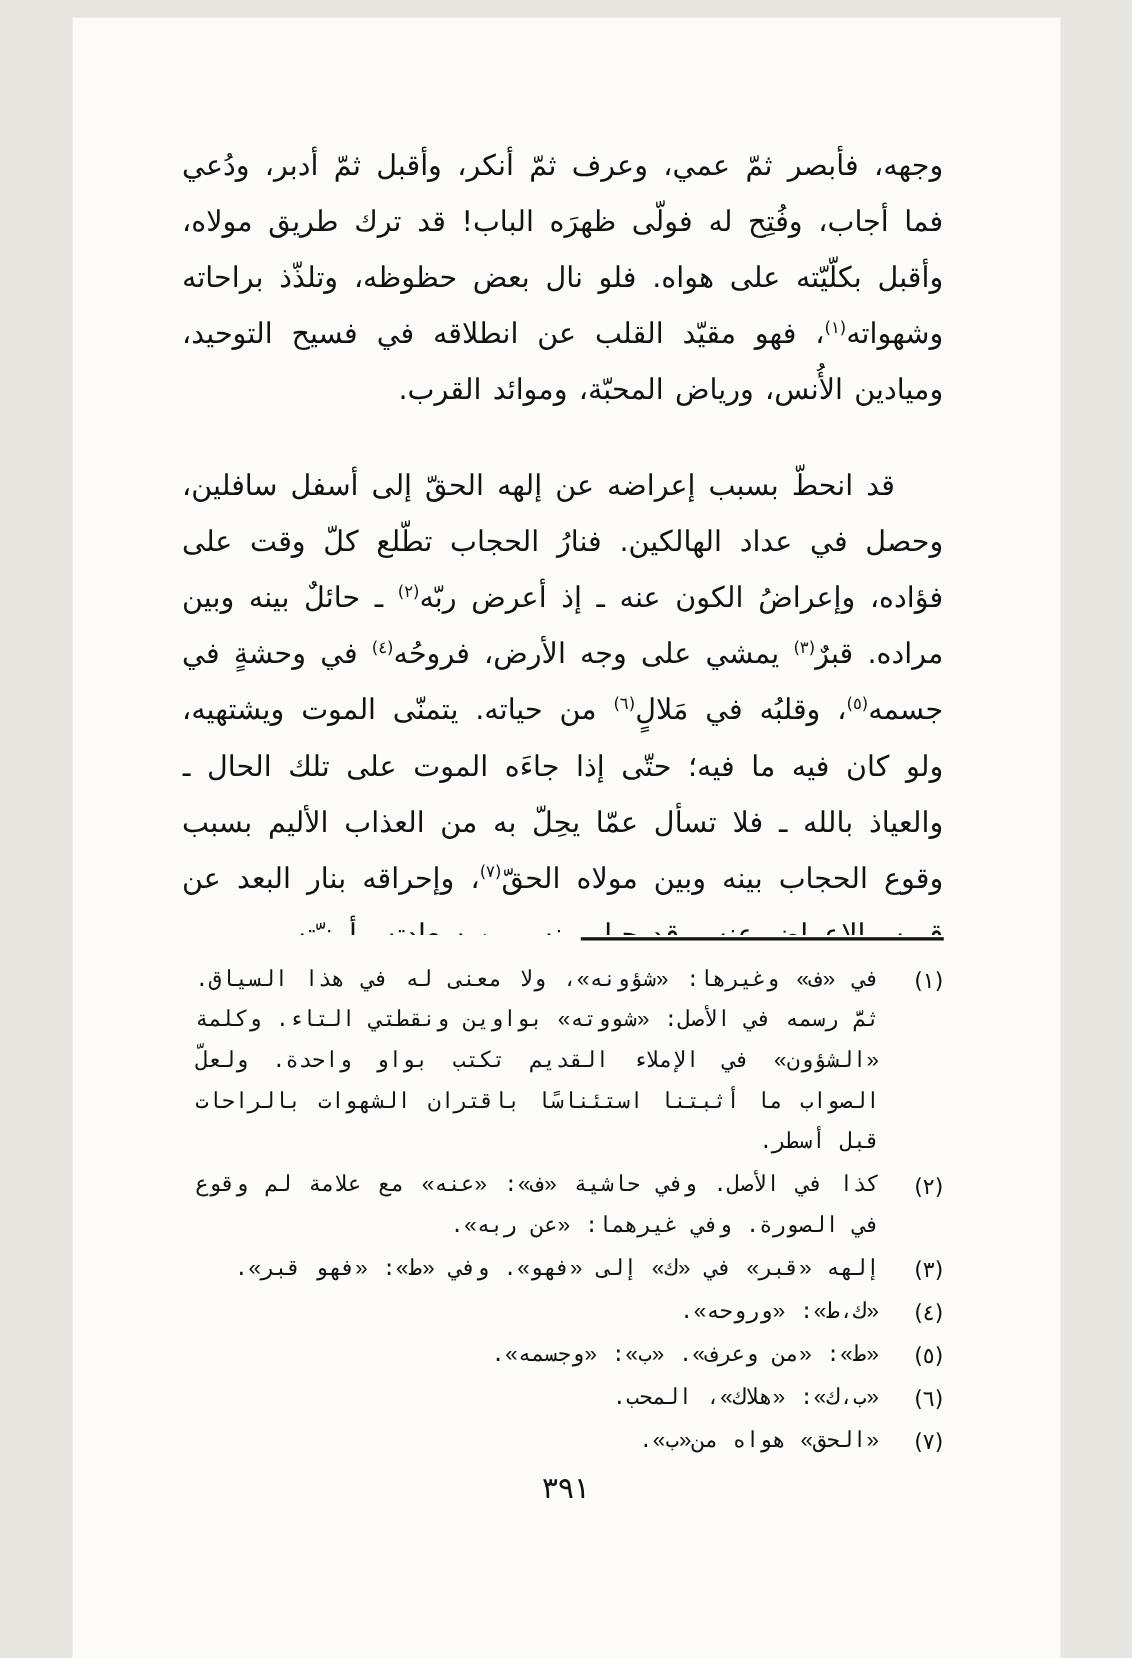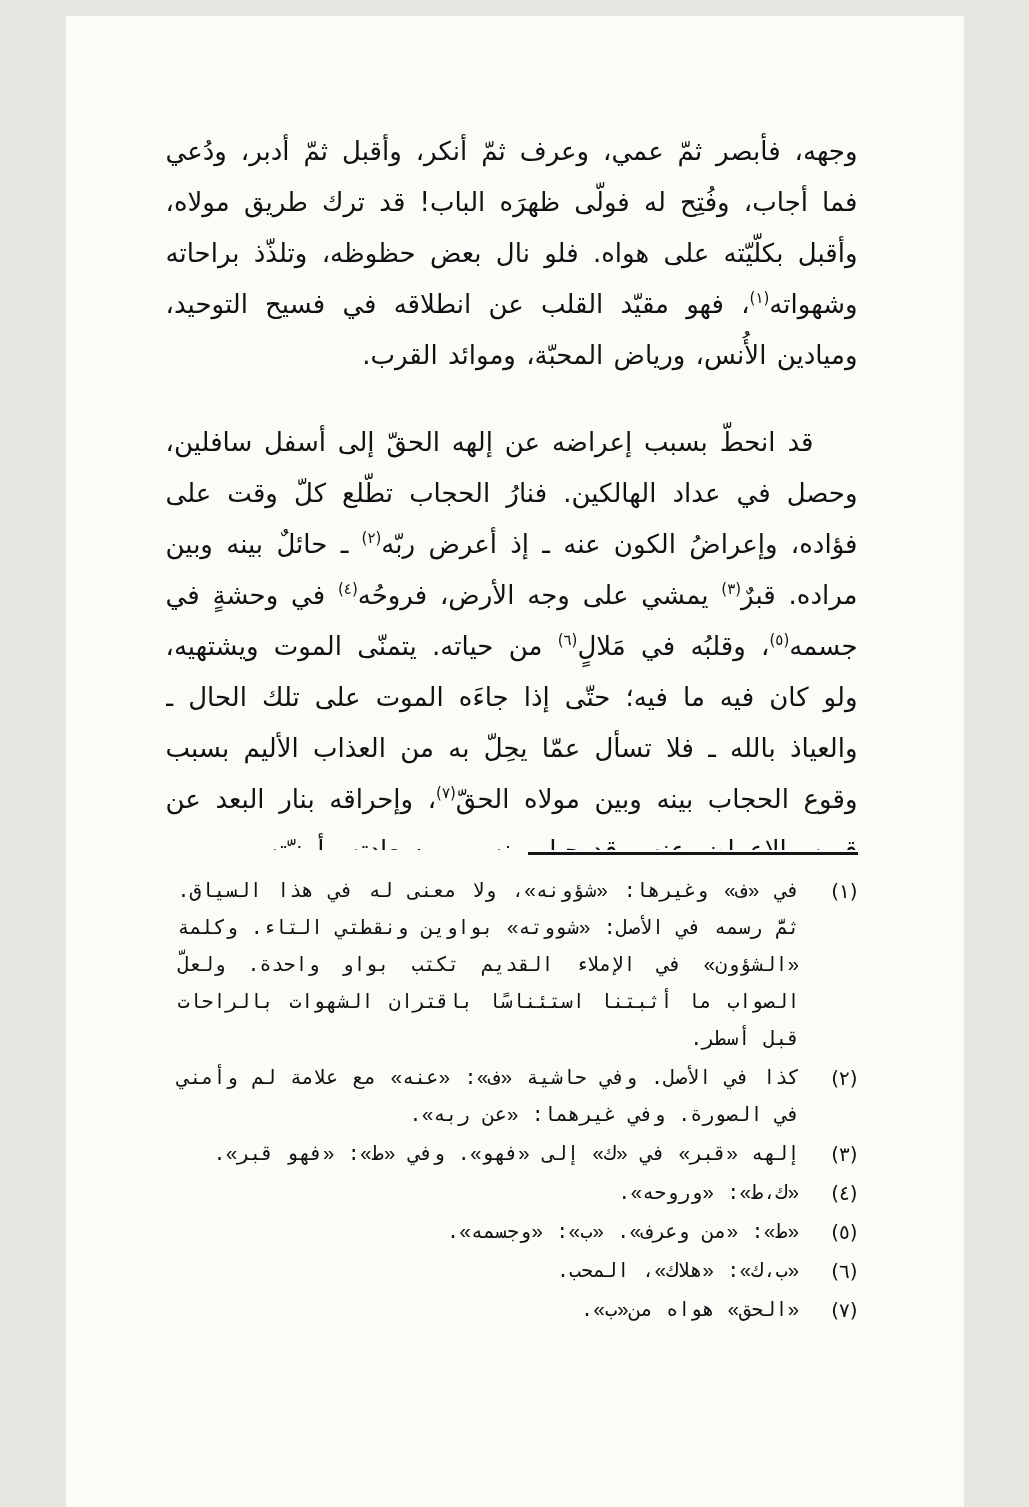--- a/index.html
+++ b/index.html
@@ -99,21 +99,21 @@
 
     <div class="separator"></div>
 
     <div class="footnote">
       <span class="fn-num">(١)</span>
       <span class="fn-text">في «ف» وغيرها: «شؤونه»، ولا معنى له في هذا السياق. ثمَّ رسمه في الأصل: «شووته» بواوين ونقطتي التاء. وكلمة «الشؤون» في الإملاء القديم تكتب بواو واحدة. ولعلّ الصواب ما أثبتنا استئناسًا باقتران الشهوات بالراحات قبل أسطر.</span>
     </div>
 
     <div class="footnote">
       <span class="fn-num">(٢)</span>
-      <span class="fn-text">كذا في الأصل. وفي حاشية «ف»: «عنه» مع علامة لم وأمني في الصورة. وفي غيرهما: «عن ربه».</span>
+      <span class="fn-text">كذا في الأصل. وفي حاشية «ف»: «عنه» مع علامة لم وقوع في الصورة. وفي غيرهما: «عن ربه».</span>
     </div>
 
     <div class="footnote">
       <span class="fn-num">(٣)</span>
       <span class="fn-text">إلهه «قبر» في «ك» إلى «فهو». وفي «ط»: «فهو قبر».</span>
     </div>
 
     <div class="footnote">
       <span class="fn-num">(٤)</span>
       <span class="fn-text">«ك،ط»: «وروحه».</span>
@@ -129,14 +129,15 @@
       <span class="fn-text">«ب،ك»: «هلاك»، المحب.</span>
     </div>
 
     <div class="footnote">
       <span class="fn-num">(٧)</span>
       <span class="fn-text">«الحق» هواه من«ب».</span>
     </div>
 
   </div>
 
+  <div class="page-number">٣٩١</div>
 
 </div>
 
 </body></html>

